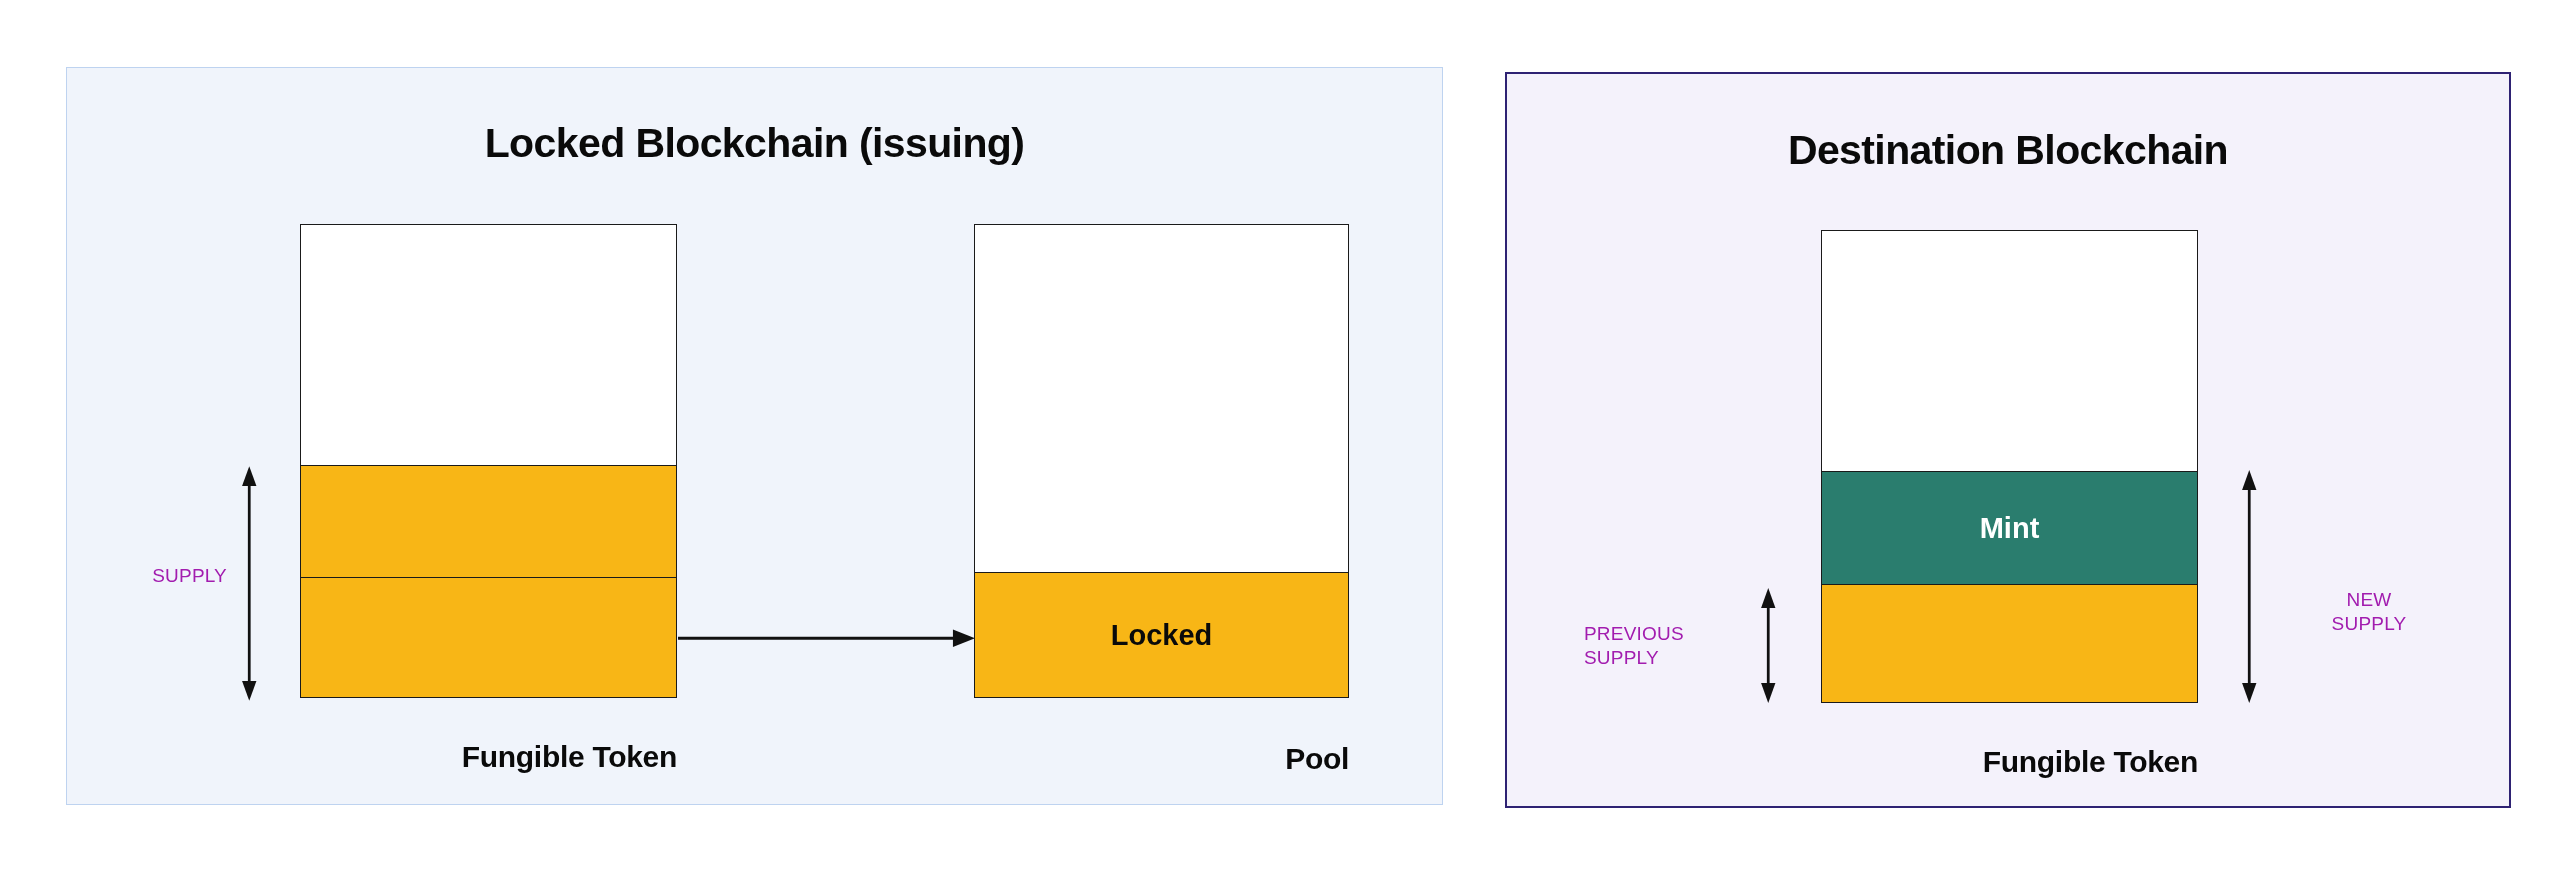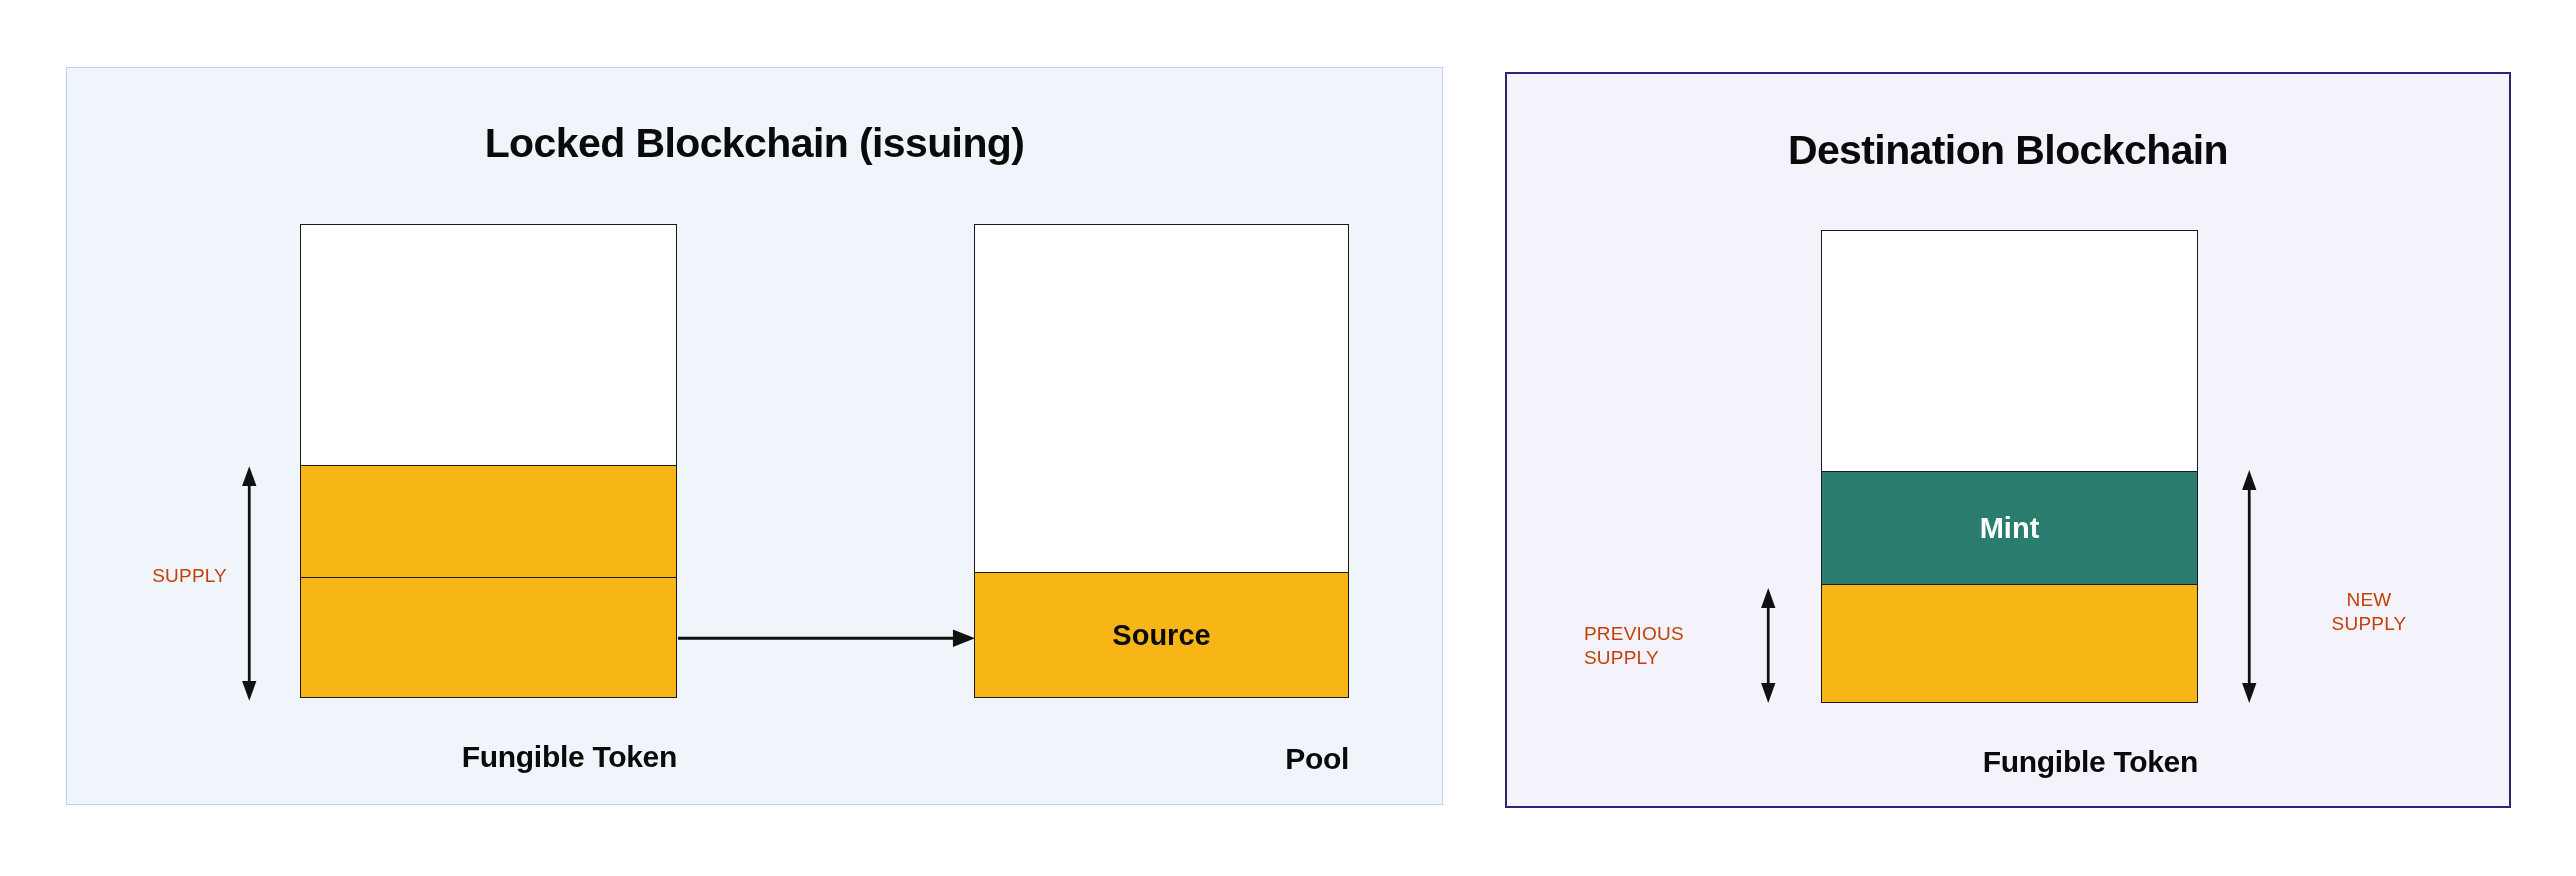--- a/index.html
+++ b/index.html
@@ -57,21 +57,21 @@
 
   .caption {
     position: absolute; text-align: right;
     font-size: 30px; font-weight: 700; color: #0a0a0a;
     letter-spacing: -0.3px;
     margin-top: 12px;
   }
   .mini-label {
     position: absolute;
     font-size: 19px; line-height: 24px; font-weight: 400;
-    color: #c2410c; white-space: pre-line; letter-spacing: 0.2px;
+    color: #a21caf; white-space: pre-line; letter-spacing: 0.2px;
   }
   .arrow { position: absolute; color: #111111; }
 
   
   .src-token-box { left: 233px; top: 156px; width: 377px; height: 474px; }
   .src-seg-upper { bottom: 120px; height: 112px; }
   .src-seg-lower { bottom: 0; height: 120px; }
   .src-supply-arrow { left: 169px; top: 398px; }
   .src-supply-label { left: 22px; top: 496px; width: 138px; text-align: right; }
   .src-token-caption { left: 233px; top: 660px; width: 377px; }
@@ -111,21 +111,21 @@
     </div>
     <div class="caption src-token-caption">Fungible Token</div>
 
     <svg class="arrow src-transfer-arrow" width="297" height="26.5" viewBox="0 0 538 48" aria-hidden="true">
       <line x1="0" y1="24" x2="502" y2="24" stroke="currentColor" stroke-width="5"></line>
       <polygon points="538,24 498,8 498,40" fill="currentColor"></polygon>
     </svg>
 
     <div class="box src-pool-box">
       <div class="seg fill-token src-locked-seg">
-        <span class="seg-label">Source</span>
+        <span class="seg-label">Locked</span>
       </div>
     </div>
     <div class="caption src-pool-caption">Pool</div>
   </section>
 
   <section class="panel dest">
     <h2 class="panel-title">Destination Blockchain</h2>
 
     <div class="mini-label dst-prev-label">PREVIOUS
 SUPPLY</div>

